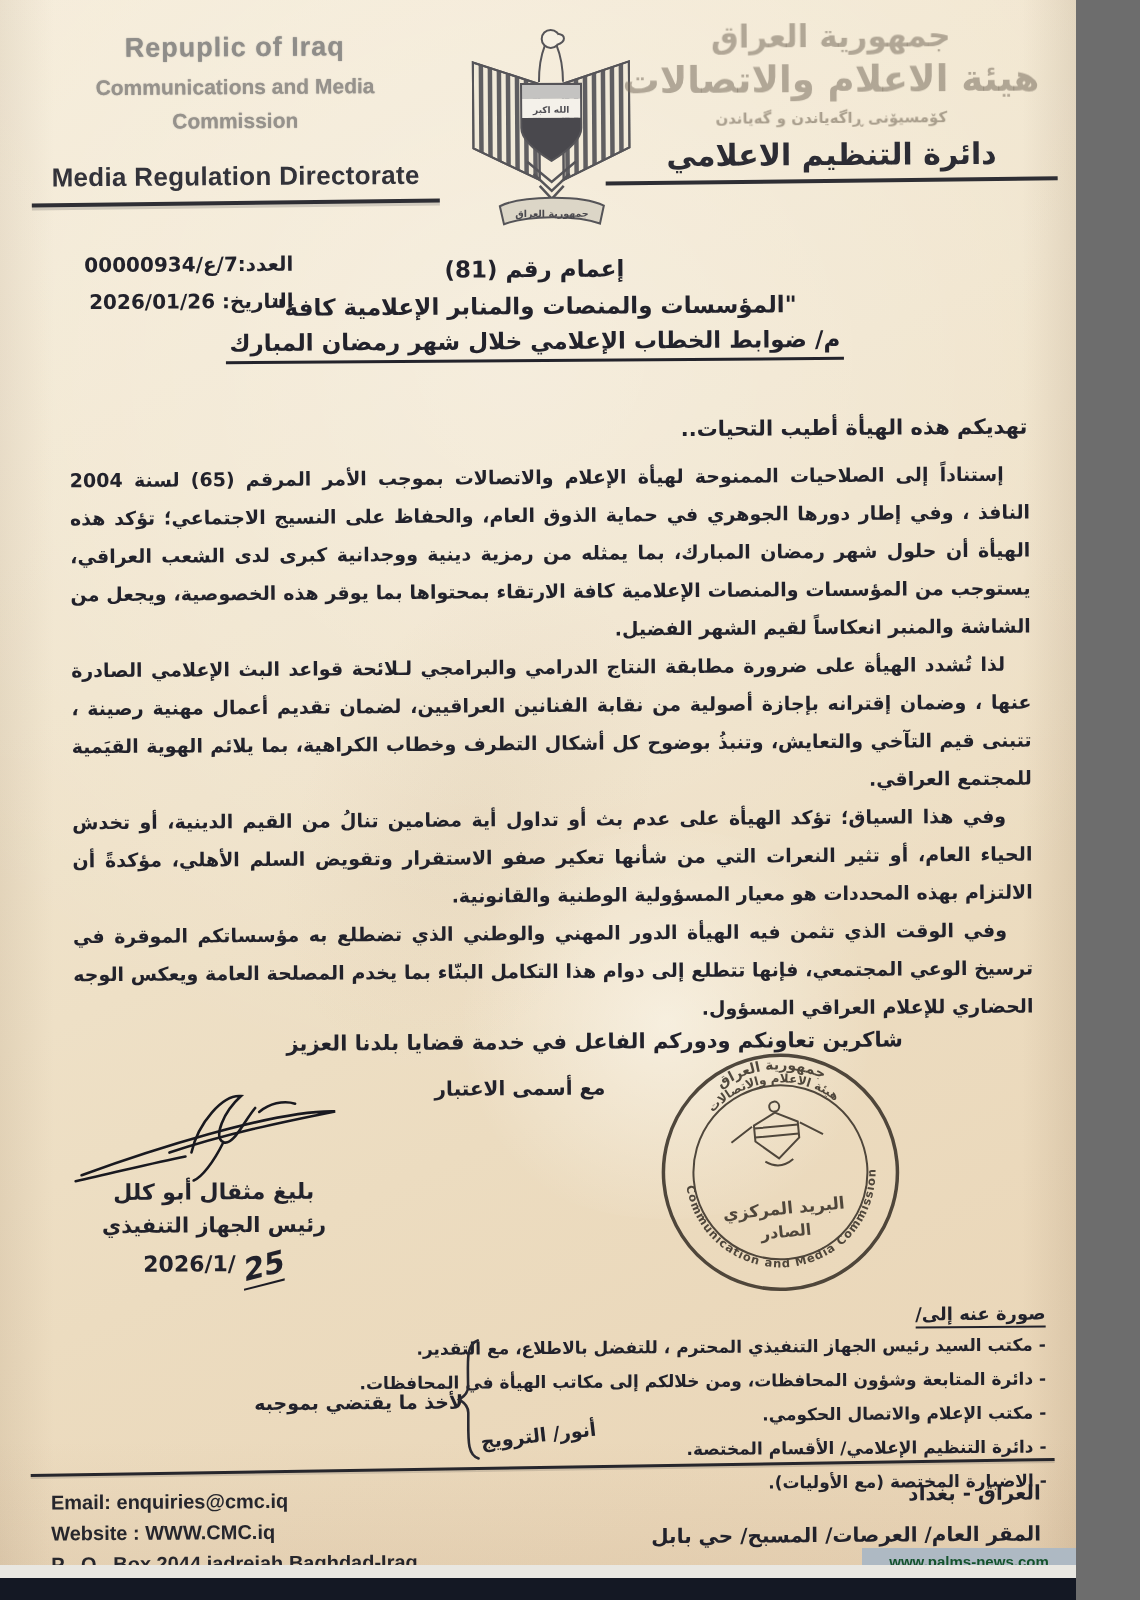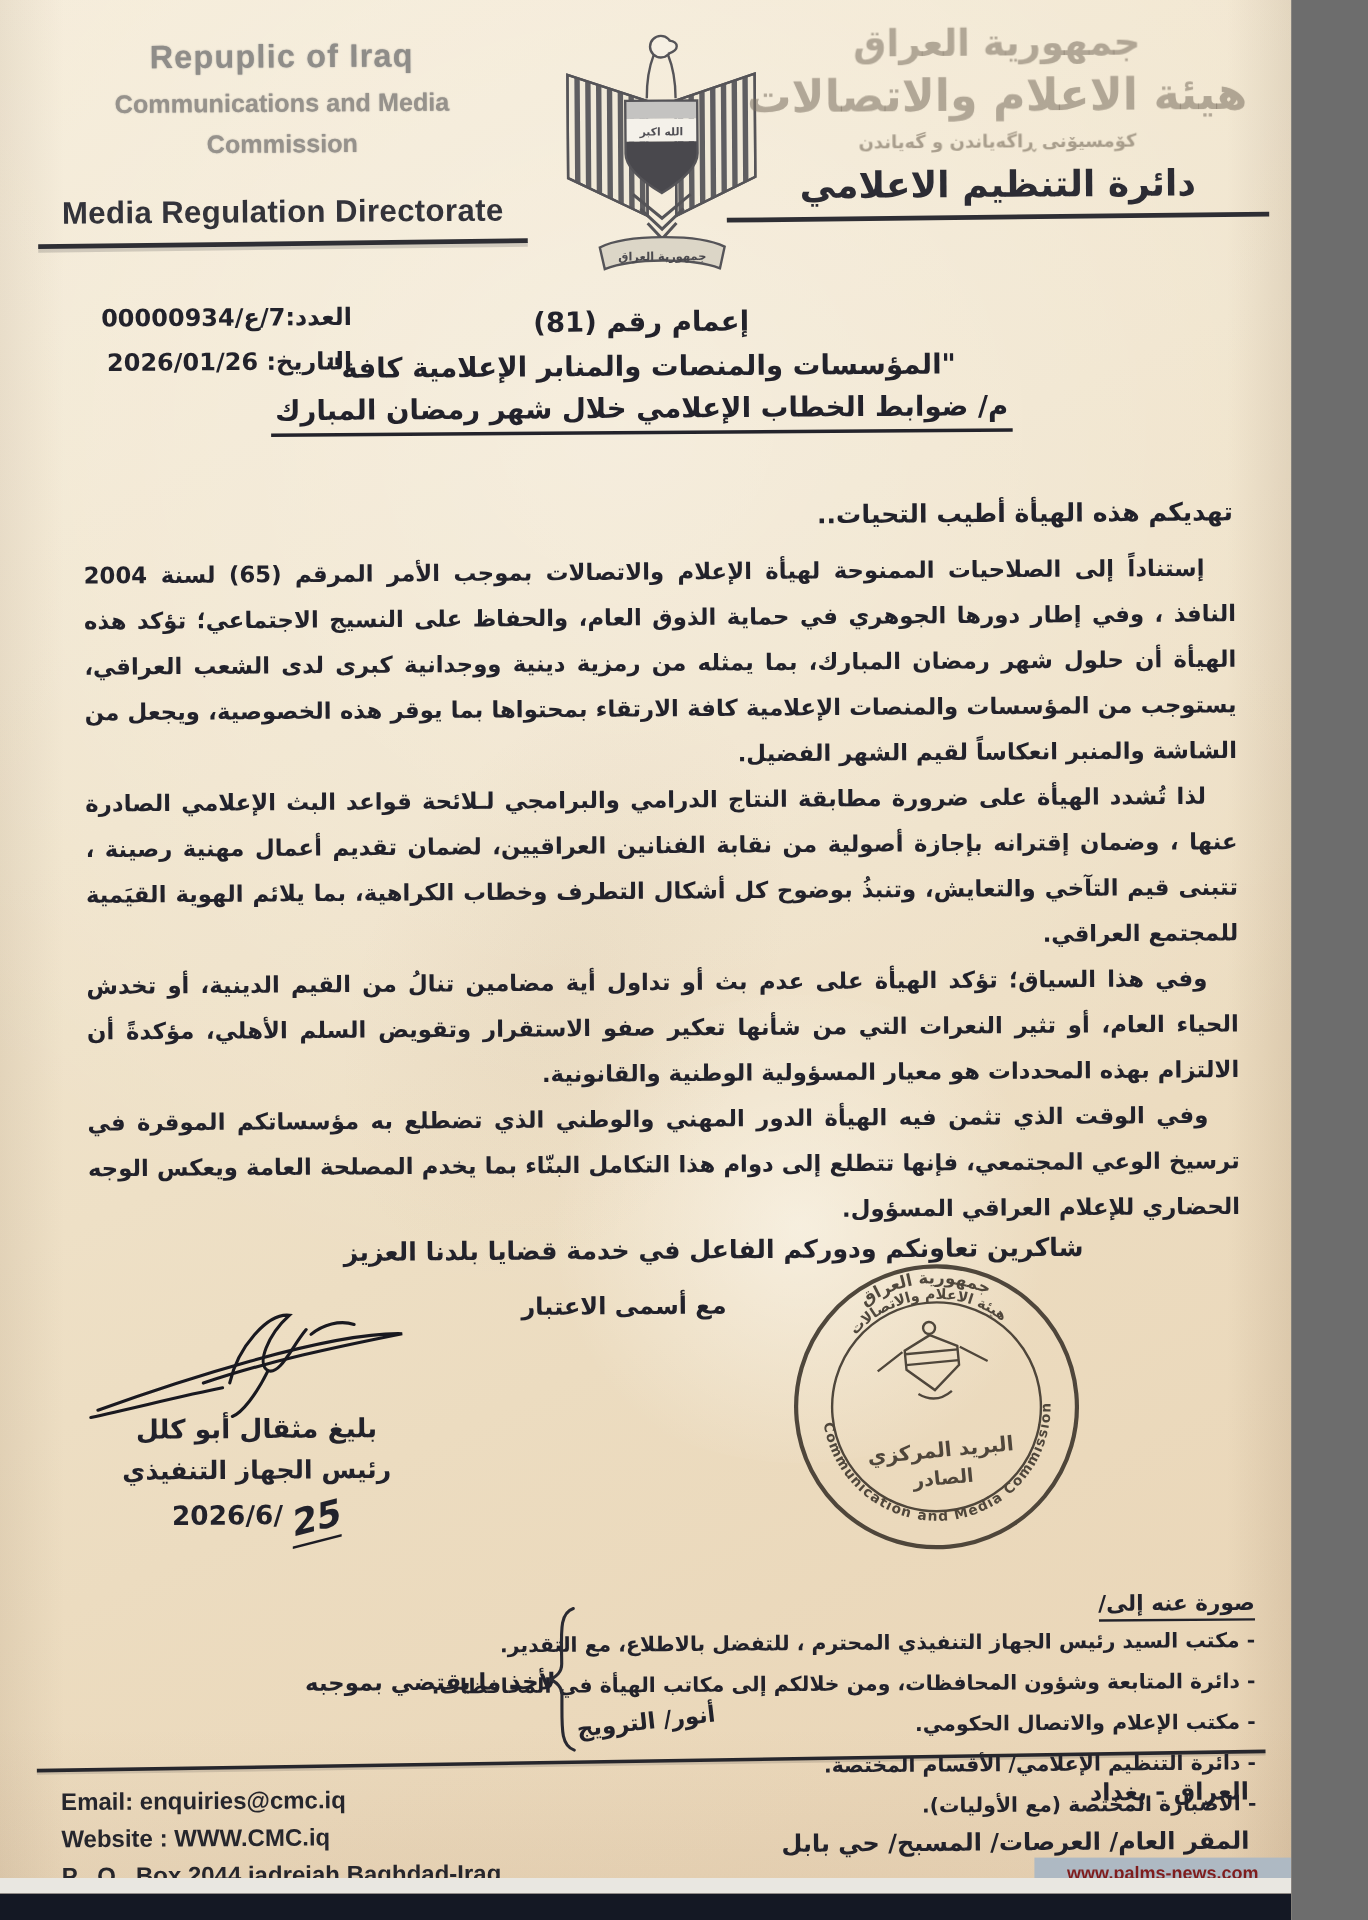--- a/index.html
+++ b/index.html
@@ -64,41 +64,41 @@
   .sig .role{font-size:21px;margin-top:9px;direction:rtl;}
   .sig .date{font-size:22px;margin-top:6px;direction:ltr;}
   .hand25{display:inline-block;font-size:30px;font-weight:bold;
     transform:rotate(-14deg) skewX(-14deg) translateY(5px);border-bottom:2px solid #1c1c24;}
 
   
   .stamp{position:absolute;left:652px;top:1048px;transform:rotate(-5deg);opacity:.92;}
 
   
   .dist{position:absolute;right:34px;top:1306px;width:690px;direction:rtl;font-weight:bold;}
-  .dist .head{display:inline-block;font-size:18px;border-bottom:2px solid #23232b;padding-bottom:2px;margin-top:23px;}
+  .dist .head{display:inline-block;font-size:18px;border-bottom:2px solid #23232b;padding-bottom:2px;}
   .dist .item{font-size:17px;line-height:34px;white-space:nowrap;}
   .side-note{position:absolute;left:250px;top:1390px;font-size:19px;font-weight:bold;direction:rtl;}
   .brace{position:absolute;left:452px;top:1338px;}
   .hand-note{position:absolute;left:476px;top:1424px;font-size:19px;font-weight:bold;
     transform:rotate(-6deg);direction:rtl;}
 
   
   .foot-rule{position:absolute;left:26px;right:26px;top:1466px;height:3px;background:#26262c;
     transform:rotate(-.5deg);box-shadow:0 2px 0 rgba(38,38,44,.15);}
   .foot-en{position:absolute;left:46px;top:1484px;font-family:"Liberation Sans",sans-serif;
     font-size:20px;font-weight:bold;color:#26262c;line-height:31px;}
   .foot-ar{position:absolute;right:40px;top:1476px;direction:rtl;text-align:right;
     font-size:20px;font-weight:bold;line-height:41px;}
 
   
   .edge-strip{position:absolute;left:0;right:0;bottom:22px;height:13px;background:#e9e7e1;}
   .bottom-bar{position:absolute;left:0;right:0;bottom:0;height:22px;background:#141824;}
   .wm{position:absolute;right:0;top:1548px;width:214px;height:27px;background:#aeb9c3;
     display:flex;align-items:center;justify-content:center;
-    font-family:"Liberation Sans",sans-serif;font-size:15px;font-weight:bold;color:#7f1d1d;}
+    font-family:"Liberation Sans",sans-serif;font-size:15px;font-weight:bold;color:#14532d;}
 </style>
 </head>
 <body>
 
 <div class="page">
   <div class="tilt">
 
     <div class="ghost"></div>
     <div class="ghost2"></div>
 
@@ -196,21 +196,21 @@
           <path d="M8,92 C70,70 200,28 262,30 C210,40 150,52 96,70"></path>
           <path d="M118,70 C125,40 150,12 168,14 C150,30 140,55 150,60 C160,64 170,40 182,26"></path>
           <path d="M150,60 C140,80 128,95 120,98"></path>
           <path d="M186,30 C196,22 210,18 222,22"></path>
           <path d="M2,98 C40,90 80,80 112,74"></path>
         </g>
       </svg>
       <div class="name">بليغ مثقال أبو كلل</div>
       <div class="role">رئيس الجهاز التنفيذي</div>
       <div class="date">
-        <span>2026/6/</span>
+        <span>2026/1/</span>
         <span class="hand25">25</span>
       </div>
     </div>
 
     <div class="stamp">
       <svg width="252" height="252" viewBox="0 0 252 252">
         <defs>
           <path id="arcT1" d="M 23,126 A 103,103 0 1 1 229,126"></path>
           <path id="arcT2" d="M 36,126 A 90,90 0 1 1 216,126"></path>
           <path id="arcB" d="M 31,126 A 95,95 0 0 0 221,126"></path>

